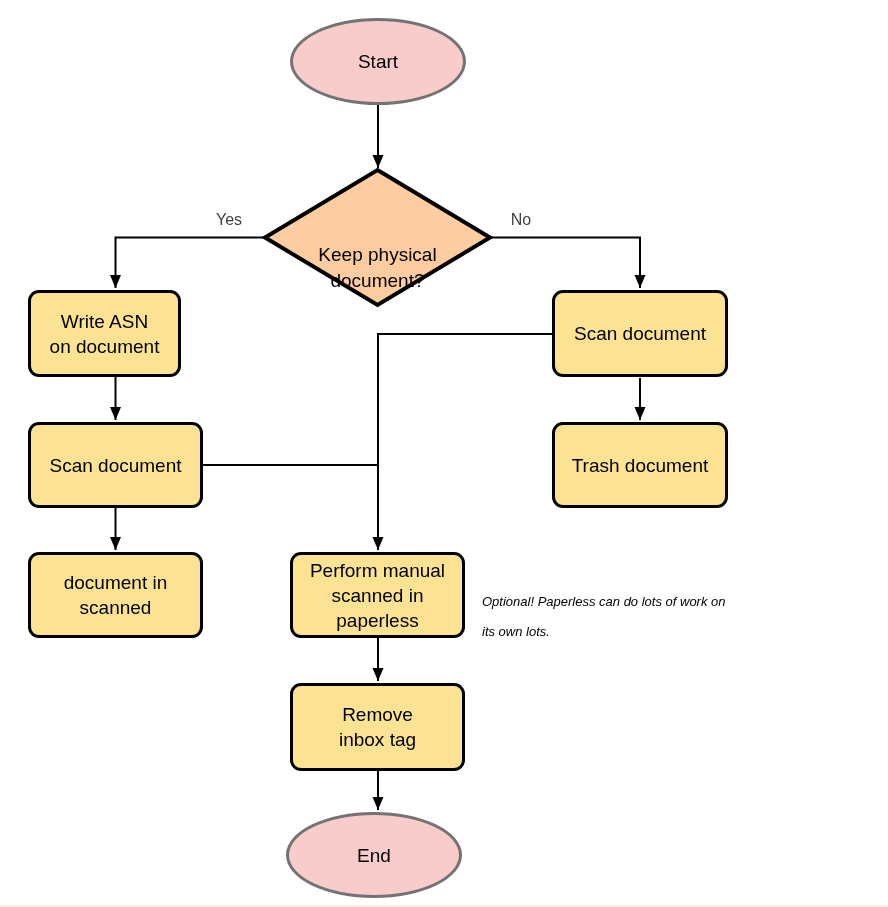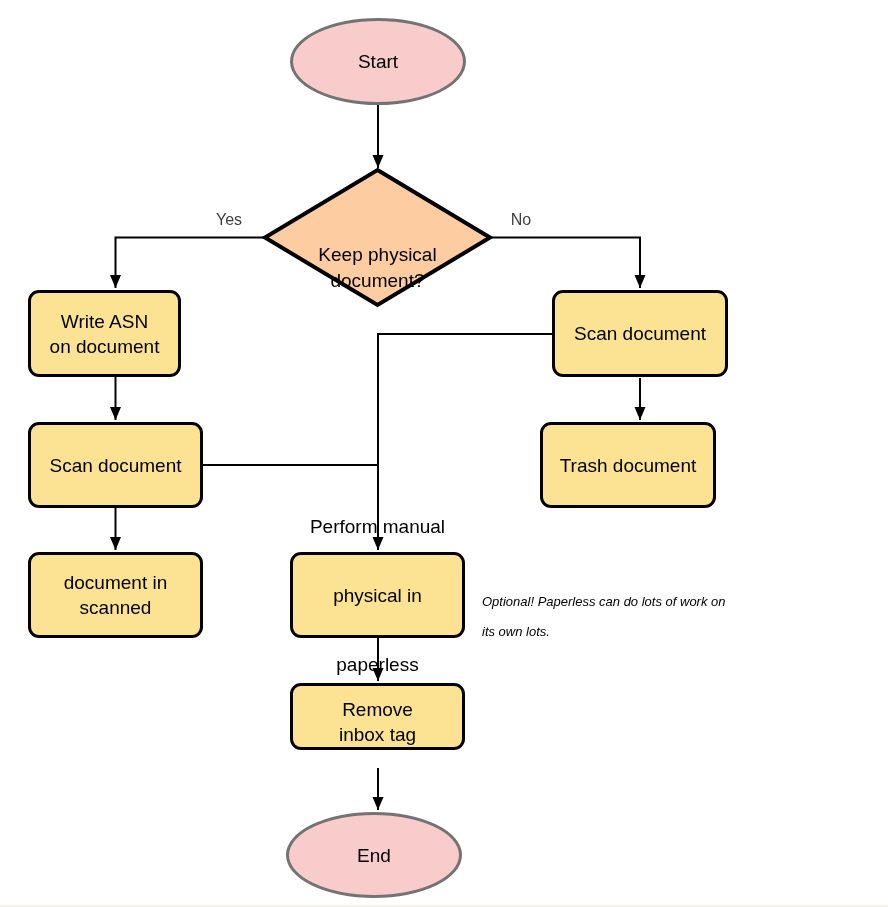--- a/index.html
+++ b/index.html
@@ -137,36 +137,36 @@
 
   <div class="node process" style="left:28px; top:552px; width:175px; height:86px;">
     <div>document in</div>
     <div>scanned</div>
   </div>
 
   <div class="node process" style="left:552px; top:290px; width:176px; height:87px;">
     <span>Scan document</span>
   </div>
 
-  <div class="node process" style="left:540px; top:422px; width:176px; height:86px;">
+  <div class="node process" style="left:552px; top:422px; width:176px; height:86px;">
     <span>Trash document</span>
   </div>
 
-  <div class="node process" style="left:290px; top:552px; width:175px; height:86px;gap:44px;">
+  <div class="node process" style="left:290px; top:552px; width:175px; height:86px;">
     <div>Perform manual</div>
-    <div>physical in</div>
+    <div>scanned in</div>
     <div>paperless</div>
   </div>
 
   <div class="annotation">
     <div>Optional! Paperless can do lots of work on</div>
     <div>its own lots.</div>
   </div>
 
-  <div class="node process" style="left:290px; top:683px; width:175px; height:67px;justify-content:flex-end;">
+  <div class="node process" style="left:290px; top:683px; width:175px; height:88px;">
     <div>Remove</div>
     <div>inbox tag</div>
   </div>
 
   <div class="node terminator" style="left:286px; top:812px; width:176px; height:86px;">
     <span>End</span>
   </div>
 
   <div class="bottom-strip"></div>
 </div>

